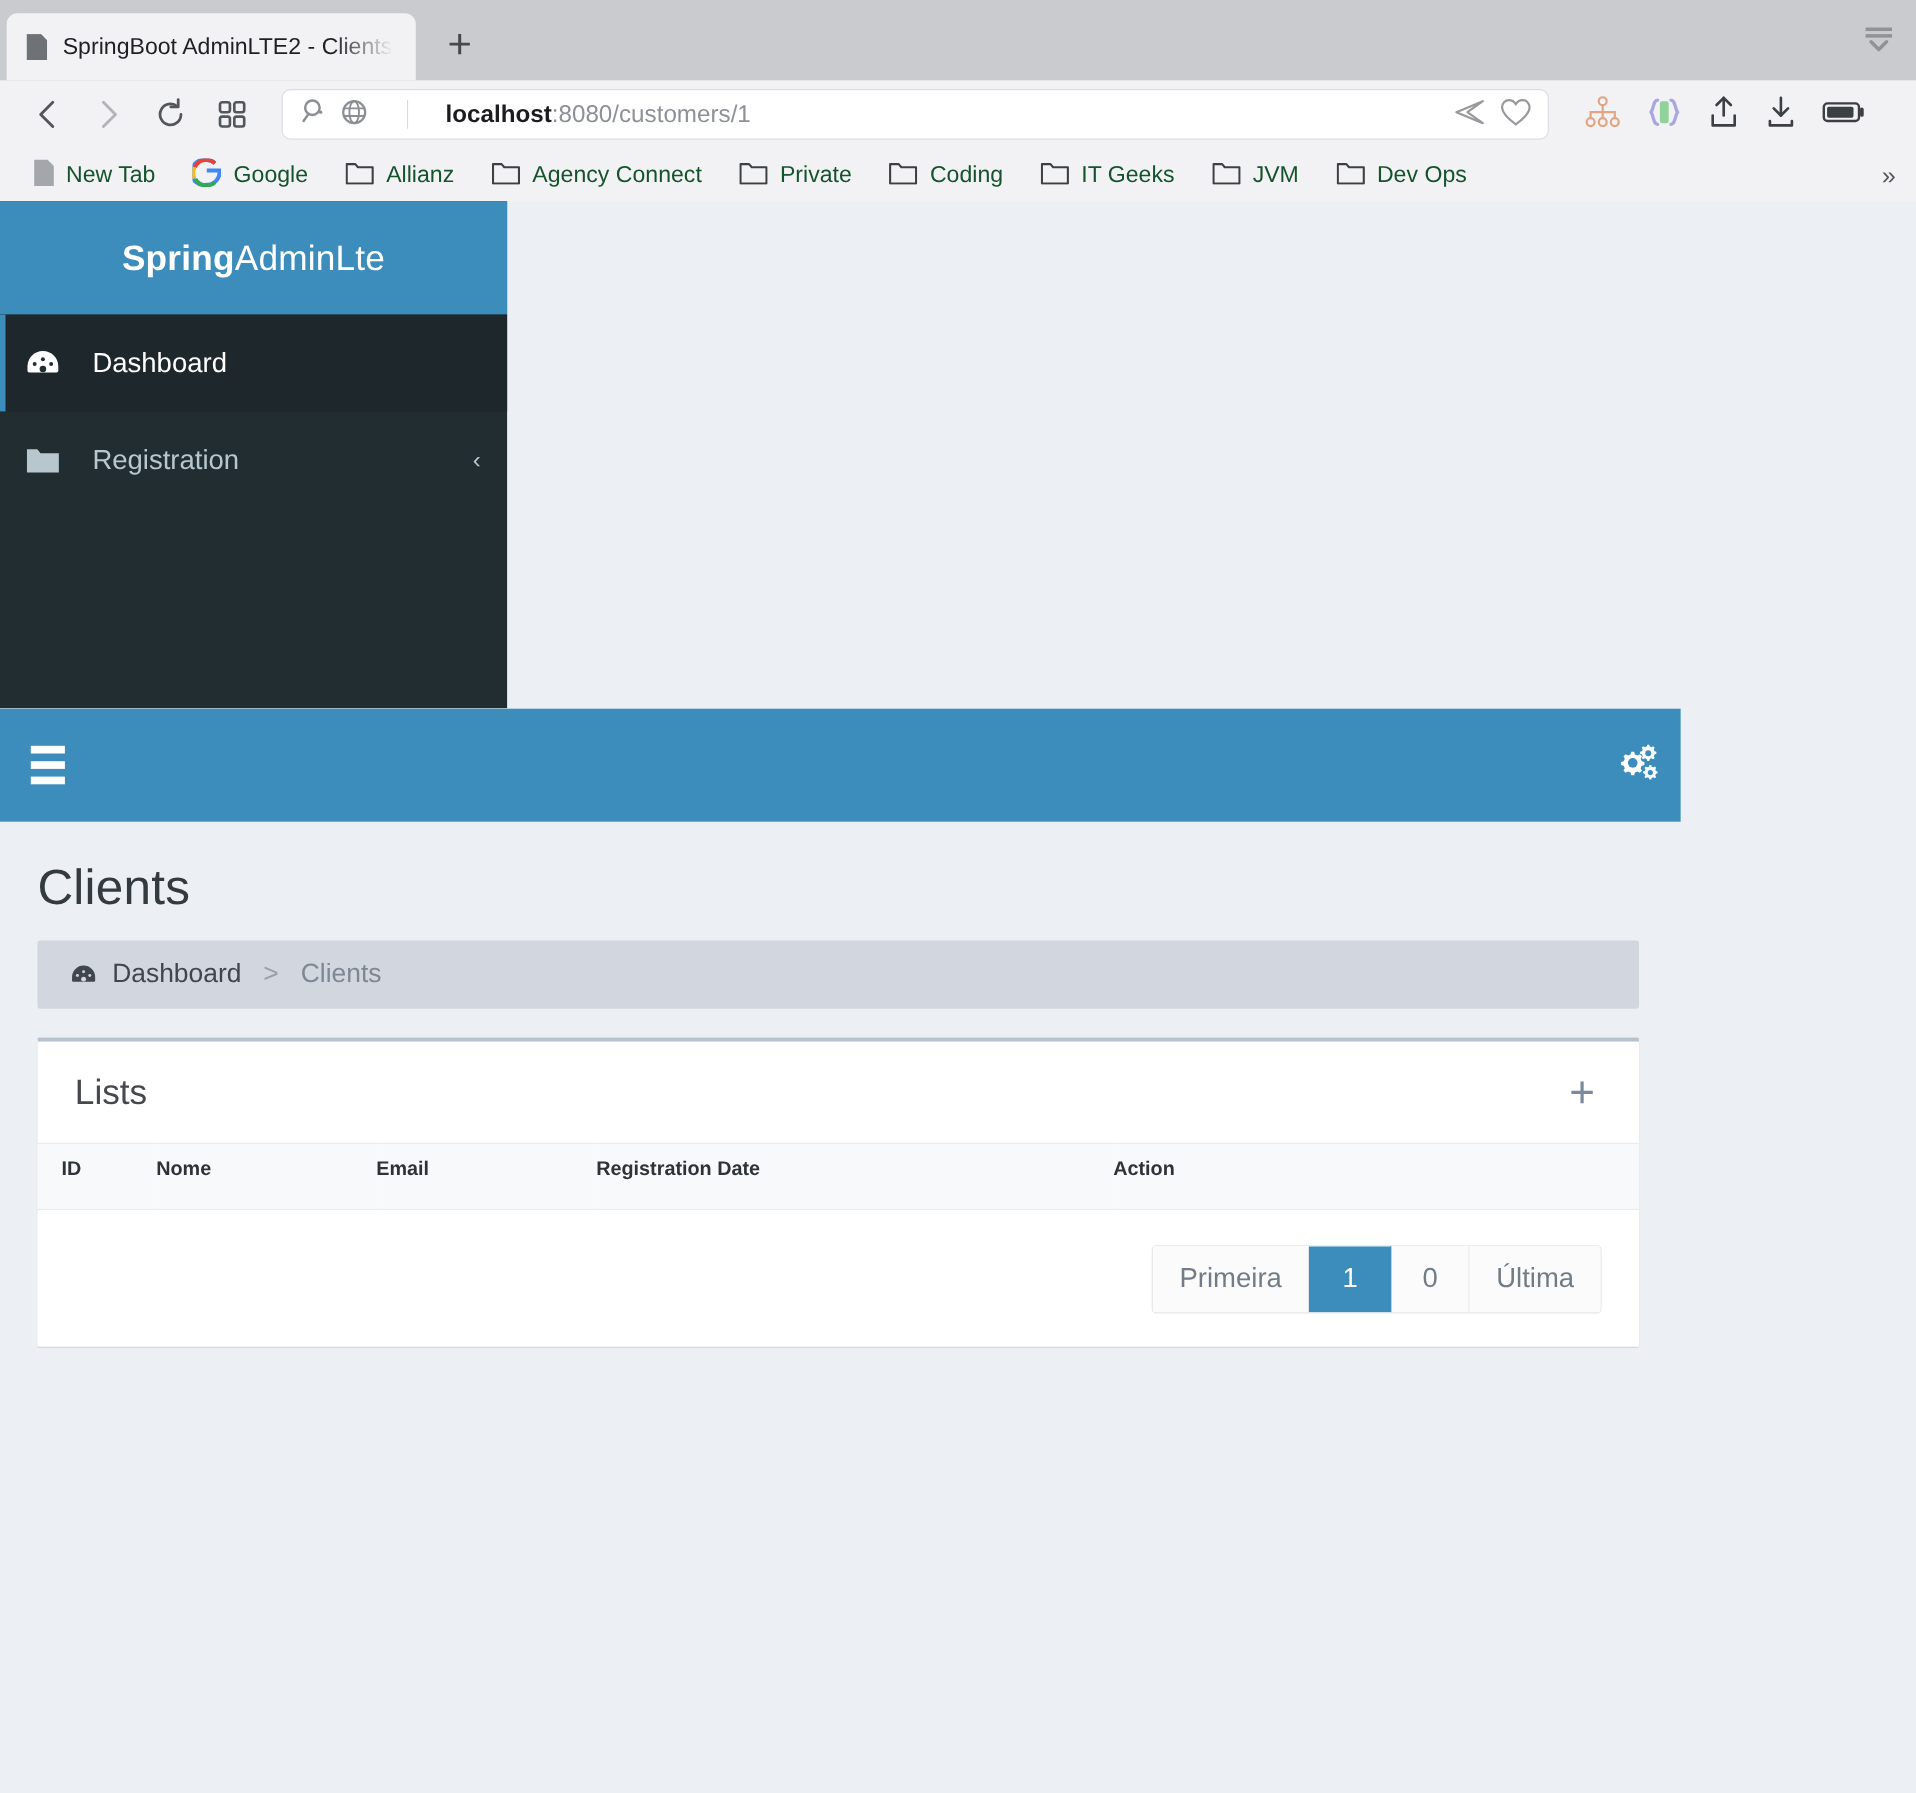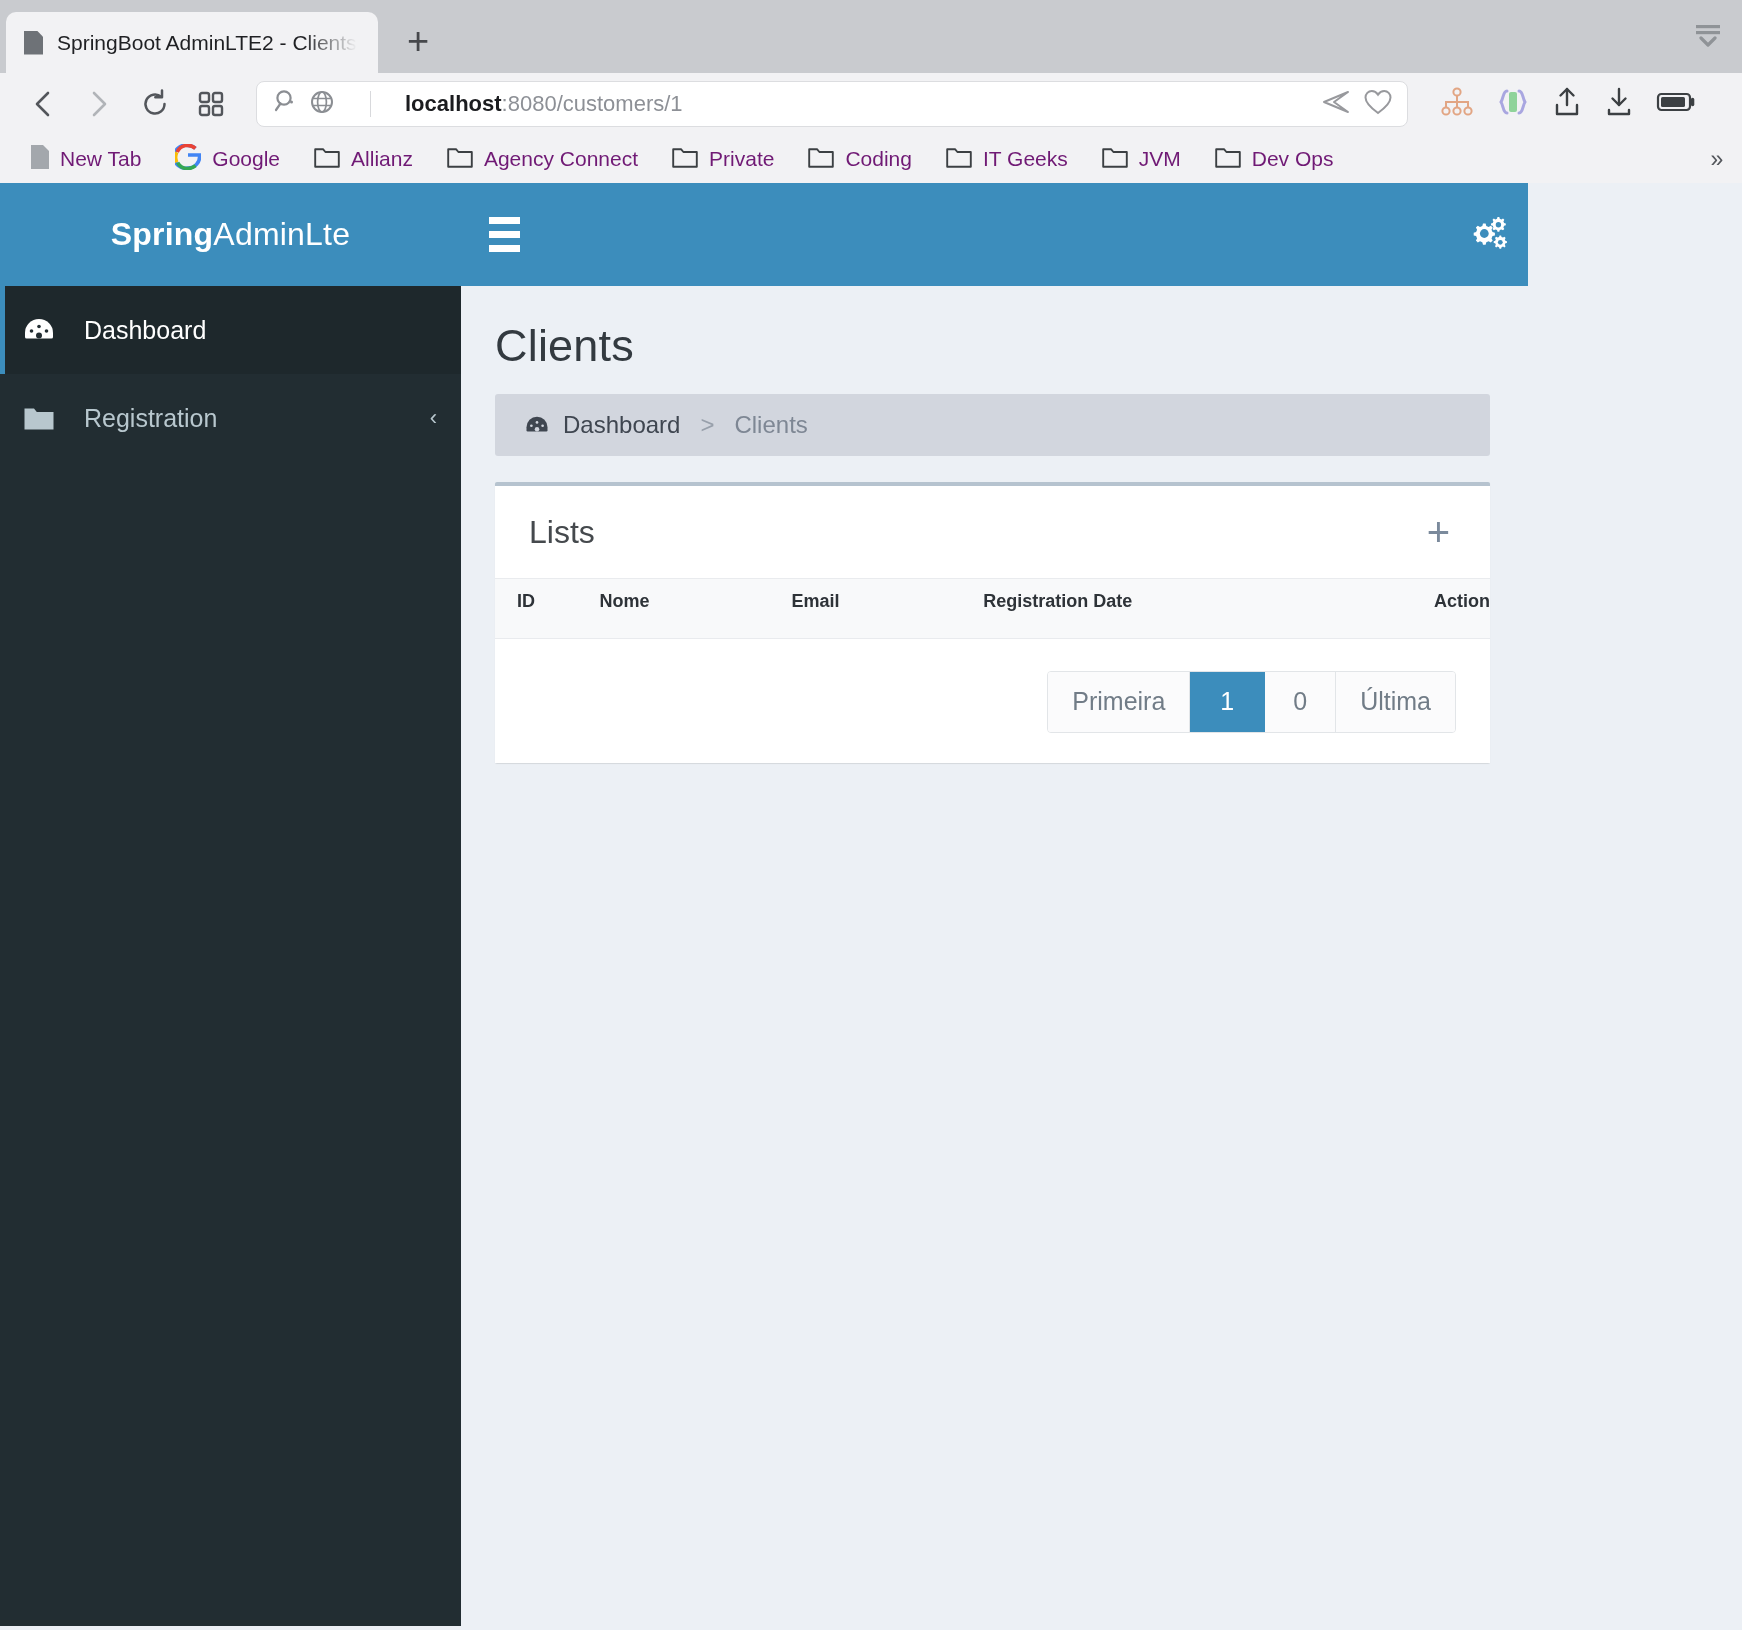--- a/index.html
+++ b/index.html
@@ -123,34 +123,35 @@
     overflow: hidden;
   }
   .bm {
     display: flex;
     align-items: center;
     gap: 11px;
     padding: 0 17px;
     height: 40px;
     white-space: nowrap;
   }
-  .bm-label { font-size: 21px; color: #701a75; }
+  .bm-label { font-size: 21px; color: #14532d; }
   .bm-overflow {
     position: absolute;
     right: 8px; top: 7px;
     width: 34px; height: 34px;
     display: flex; align-items: center; justify-content: center;
     color: #54575c;
     font-size: 23px;
   }
   .app-wrap {
     display: flex;
     width: 1528px;
     height: calc(1630px - 187px);
     position: relative;
+    flex-direction: column;
   }
 
   
   .sidebar {
     width: 461px;
     flex: 0 0 461px;
     background: #222d32;
     display: flex;
     flex-direction: column;
   }

